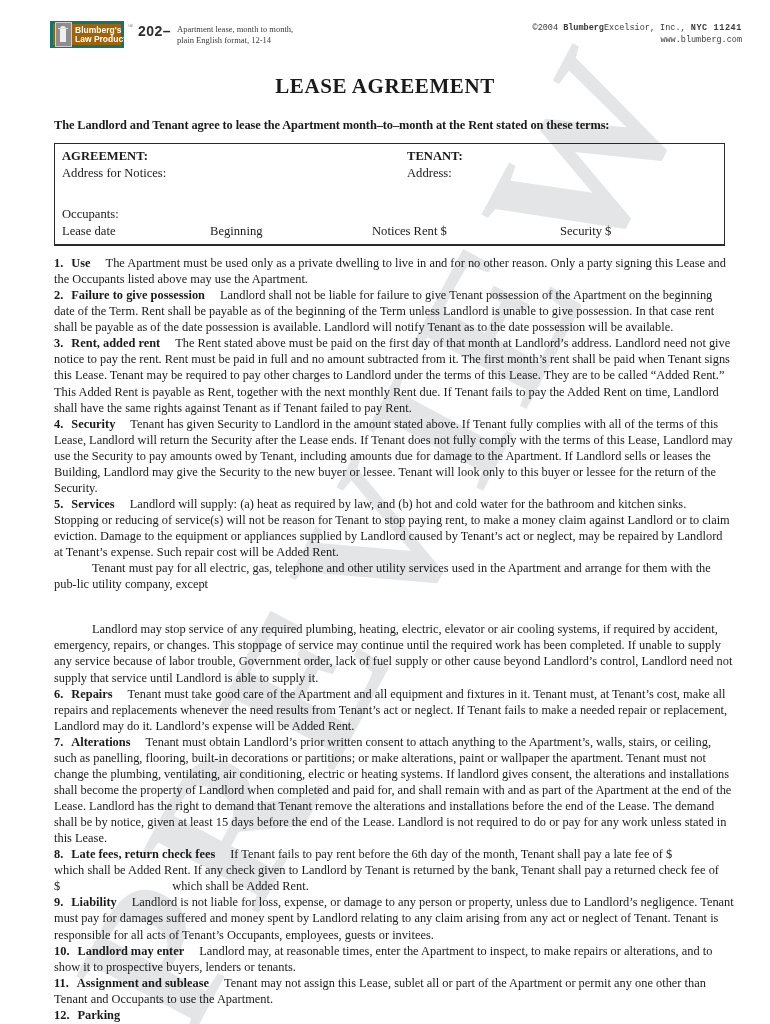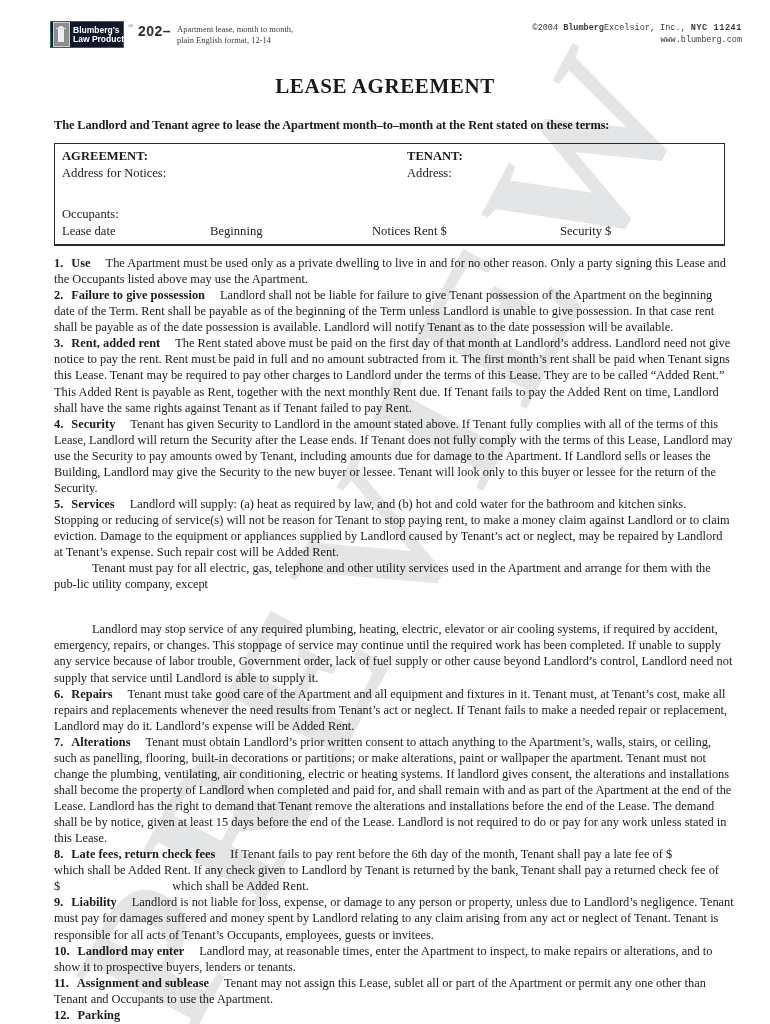--- a/index.html
+++ b/index.html
@@ -51,22 +51,22 @@
   
   .masthead {
     position: relative;
     height: 44px;
     margin: 16px 28px 0 50px;
   }
   .logo-box {
     position: absolute;
     left: 0; top: 5px;
     width: 74px; height: 27px;
-    background: #0f172a;
-    border: 1px solid #0f766e;
+    background: #a16207;
+    border: 3px solid #0f766e;
     display: flex;
     align-items: center;
     padding: 1px 2px;
     box-sizing: border-box;
   }
   .logo-statue {
     width: 15px; height: 23px;
     background: #8d8d8d;
     border: 1px solid #cfcfcf;
     margin-right: 3px;

